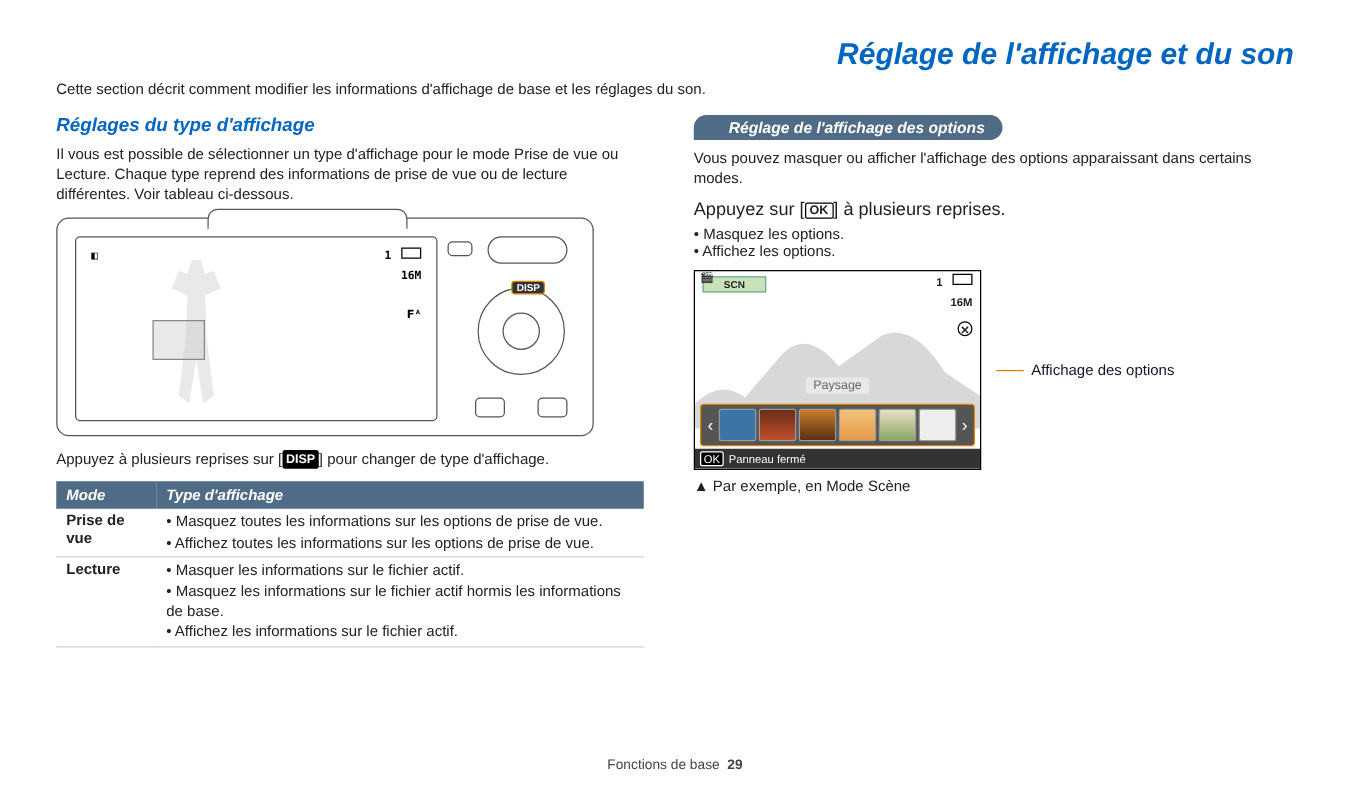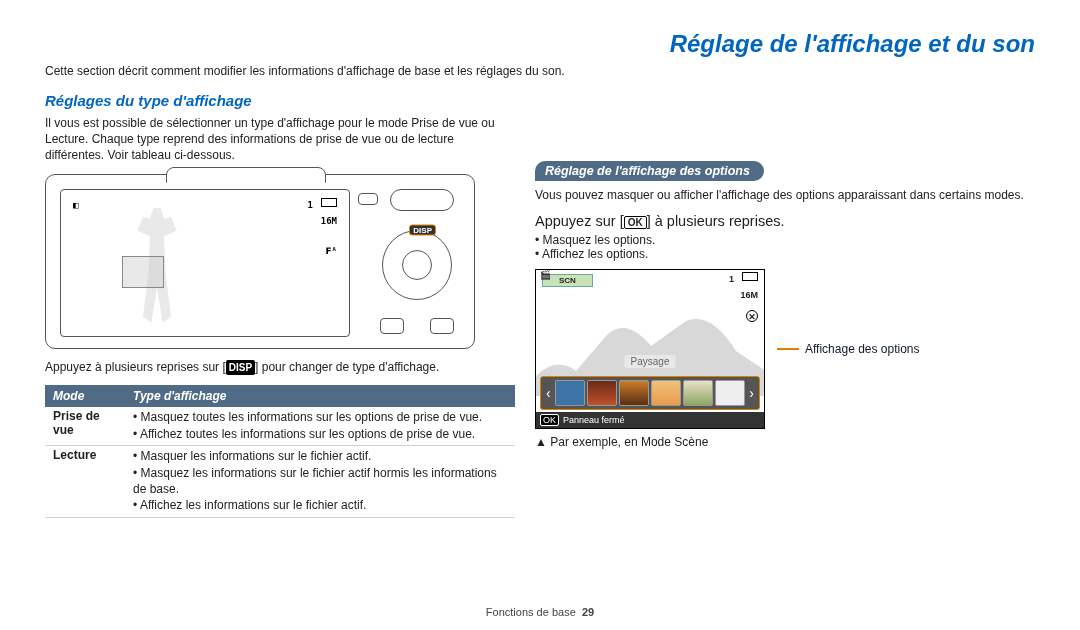--- a/index.html
+++ b/index.html
@@ -20,22 +20,21 @@
     font-weight: 700;
     margin-bottom: 6px;
     text-align: right;
   }
   .intro {
     font-size: 12px;
     margin-bottom: 14px;
   }
   .columns {
     display: flex;
-    gap: 20px;
-    align-items: center;
+    gap: 40px;
   }
   .col-left { width: 470px; }
   .col-right { flex: 1; }
   h2 {
     color: #0066c0;
     font-size: 15px;
     font-style: italic;
     font-weight: 700;
     margin-bottom: 6px;
   }
@@ -101,21 +100,21 @@
     background:#4f6b85; color:#fff; font-weight:700; font-style:italic; text-align:left; padding:4px 8px;
   }
   table.info td { padding:2px 8px; border-bottom:1px solid #d0d0d0; vertical-align:top; }
   table.info td:first-child { font-weight:700; width:80px; }
   ul.cell-list { list-style:none; }
   ul.cell-list li::before { content:"• "; }
   ul.cell-list li { line-height:1.3; margin:1px 0; }
 
   .pill {
     display:inline-block; background:#4f6b85; color:#fff; font-weight:700; font-style:italic;
-    padding:3px 14px 3px 10px; border-radius:10px 10px 10px 0; font-size:12.5px; margin-bottom:6px;
+    padding:3px 14px 3px 28px; border-radius:10px 10px 10px 0; font-size:12.5px; margin-bottom:6px;
   }
   .instr { font-size:14.5px; margin:6px 0 4px 0; }
   ul.simple { list-style:none; font-size:12px; margin-bottom:8px; }
   ul.simple li::before { content:"• "; }
   .scene-wrapper { display:flex; align-items:center; gap:12px; }
   .scene-box {
     width:230px; height:160px; border:1.5px solid #000; background:#fff; position:relative; overflow:hidden;
   }
   .scene-mountain {
     position:absolute; left:0; right:0; bottom:32px; height:80px;

